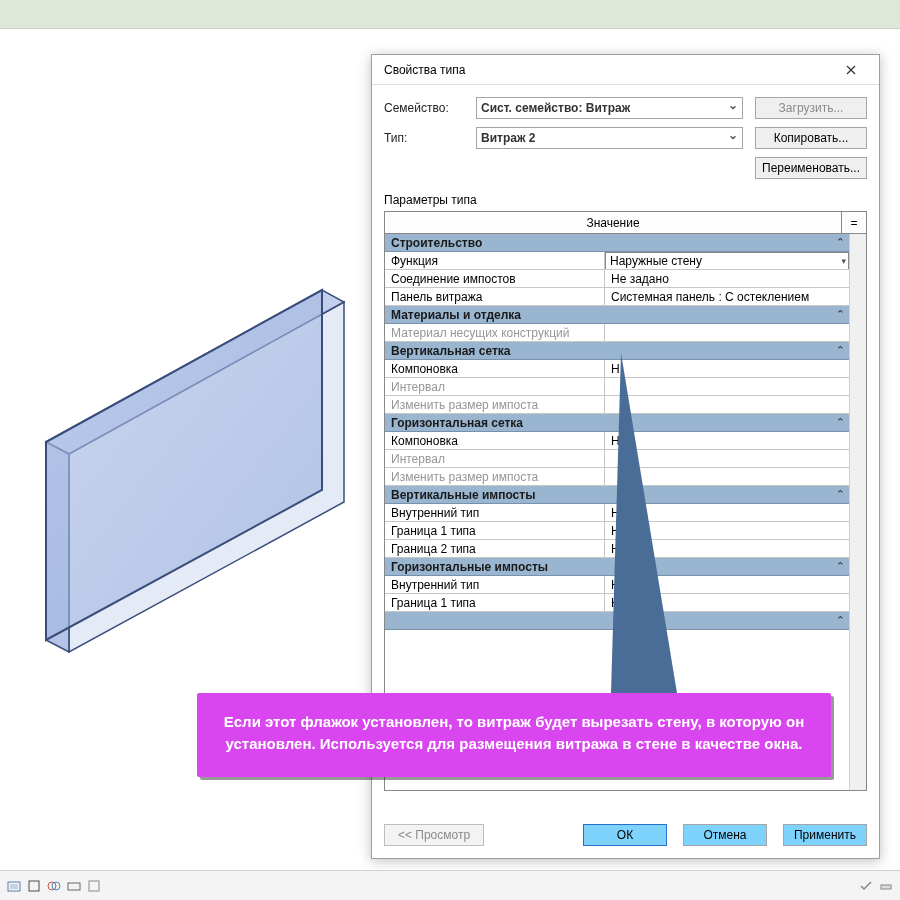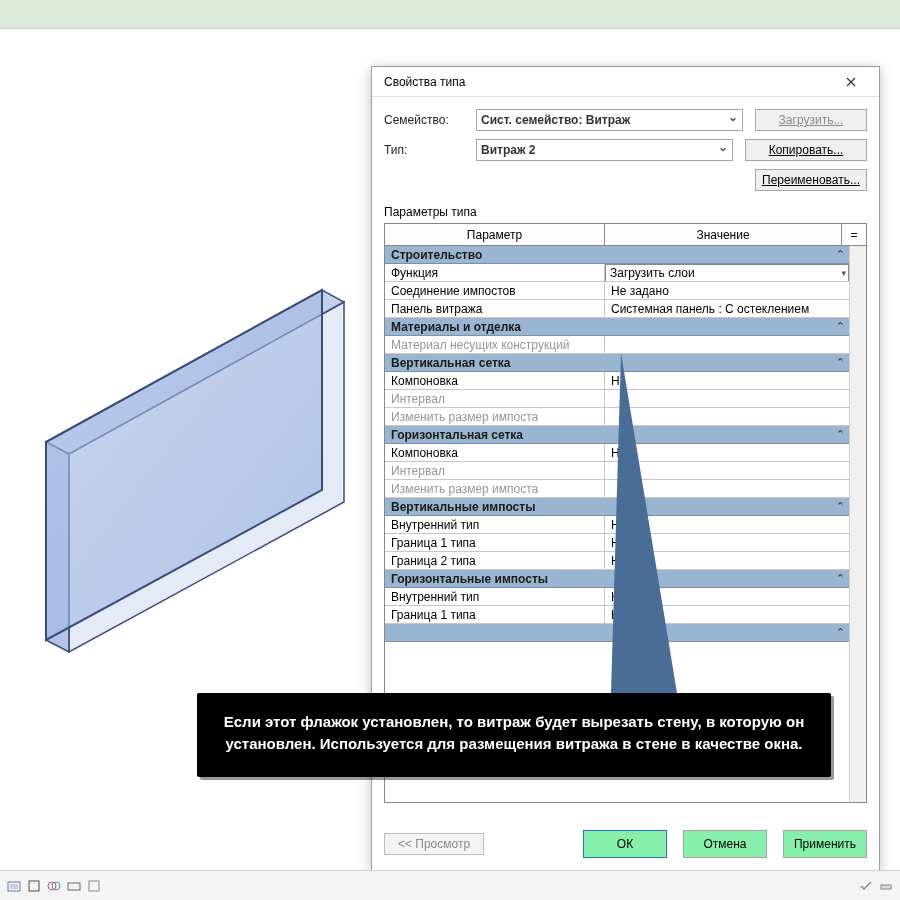--- a/index.html
+++ b/index.html
@@ -29,21 +29,21 @@
   }
   .iso-panel {
     position: absolute;
     top: 225px; left: 34px;
     width: 345px; height: 400px;
   }
   .iso-panel svg { width: 100%; height: 100%; }
 
   .dialog {
     position: absolute;
-    top: 66px;
+    top: 54px;
     left: 371px;
     width: 509px;
     height: 805px;
     background: #ffffff;
     border: 1px solid #9e9e9e;
     box-shadow: 0 2px 12px rgba(0,0,0,0.25);
     display: flex;
     flex-direction: column;
   }
   .titlebar {
@@ -105,21 +105,20 @@
   }
   .side-btn {
     height: 22px;
     border: 1px solid #a5a5a5;
     background: #efefef;
     font-size: 12px;
     display: flex;
     align-items: center;
     justify-content: center;
     cursor: pointer;
-    text-decoration: underline;
   }
   .side-btn.disabled { color: #8a8a8a; background: #efefef; cursor: default; }
 
   .rename-row {
     display: flex;
     justify-content: flex-end;
     margin-bottom: 8px;
   }
 
   .params-label {
@@ -265,38 +264,38 @@
     width: 100px;
     border: 1px solid #bdbdbd;
     background: #f3f3f3;
     color: #8a8a8a;
     font-size: 12px;
     display: flex; align-items: center; justify-content: center;
     margin-right: auto;
     cursor: default;
   }
   .bottom-btn {
-    height: 28px;
+    height: 22px;
     width: 84px;
     border: 1px solid #a5a5a5;
-    background: #86efac;
+    background: #7dd3fc;
     font-size: 12px;
     display: flex; align-items: center; justify-content: center;
     cursor: pointer;
   }
   .bottom-btn.primary {
     border: 1px solid #2a6fc9;
   }
 
   .callout {
     position: absolute;
     top: 693px;
     left: 197px;
     width: 634px;
-    background: #000000;
+    background: #d946ef;
     color: #fff;
     font-size: 15px;
     font-weight: 600;
     text-align: center;
     padding: 18px 20px 22px 20px;
     line-height: 1.45;
     border-radius: 2px;
     box-shadow: 3px 3px 0 rgba(0,0,0,0.4);
   }
   .callout::before {
@@ -371,44 +370,43 @@
       </div>
       <div class="side-buttons" style="width:112px;">
         <div class="side-btn disabled">Загрузить...</div>
       </div>
     </div>
     <div class="form-row">
       <div class="form-label">Тип:</div>
       <div class="form-select">
         <span>Витраж 2</span>
       </div>
-      <div class="side-buttons" style="width:122px;">
+      <div class="side-buttons" style="width:112px;">
         <div class="side-btn">Копировать...</div>
       </div>
     </div>
     <div class="rename-row">
       <div class="side-btn" style="width:112px;">Переименовать...</div>
     </div>
   </div>
 
   <div class="params-label">Параметры типа</div>
 
   <div class="grid-wrapper">
     <div class="grid-header">
-      <div class="col-param">Параметр</div>
       <div class="col-value">Значение</div>
       <div class="col-eq">=</div>
     </div>
     <div class="grid-body">
       <div class="grid-rows" id="grid-rows">
           <div class="group-row">Строительство<span class="collapse">⌃</span></div>
           <div class="param-row">
             <div class="pname">Функция</div>
             <div class="pvalue" style="padding: 0px;">
-              <div class="value-dropdown">Загрузить слои</div>
+              <div class="value-dropdown">Наружные стену</div>
             </div>
           </div>
           <div class="param-row">
             <div class="pname">Соединение импостов</div>
             <div class="pvalue">Не задано</div>
           </div>
           <div class="param-row">
             <div class="pname">Панель витража</div>
             <div class="pvalue">Системная панель : С остеклением</div>
           </div>

